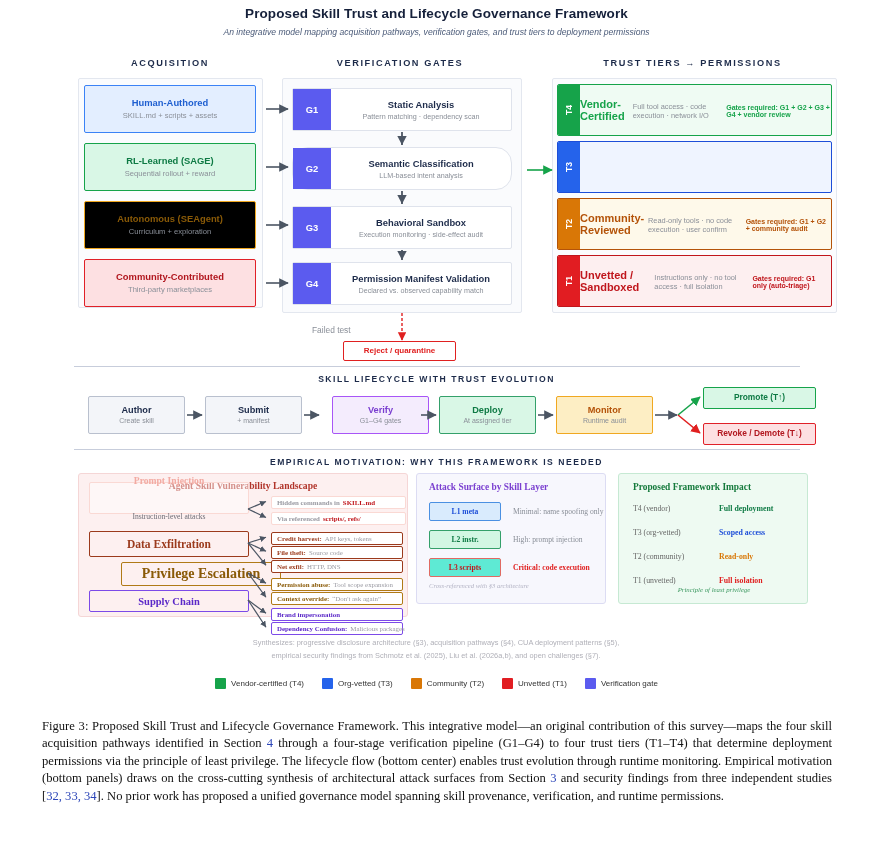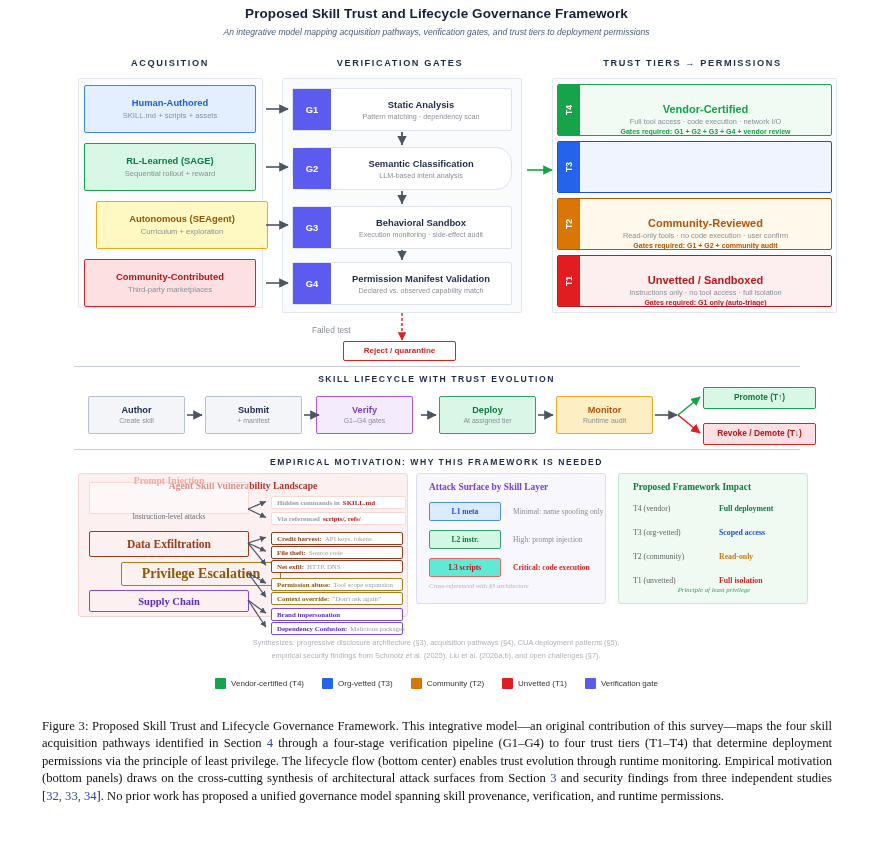--- a/index.html
+++ b/index.html
@@ -52,21 +52,21 @@
   .gate .gr .s{font-size:7.2px;color:#8a8f98;margin-top:2px;}
 
   
   .tier-panel{position:absolute;left:552px;top:78px;width:285px;height:235px;
     background:#fbfcfe;border:1px solid #e3e7ef;box-sizing:border-box;border-radius:2px;}
   .tier{position:absolute;left:557px;width:275px;height:52px;display:flex;
     box-sizing:border-box;border-radius:2px;overflow:hidden;}
   .tier .tl{width:22px;flex:none;display:flex;align-items:center;justify-content:center;}
   .tier .tl span{color:#fff;font-weight:bold;font-size:8.6px;
     transform:rotate(-90deg);white-space:nowrap;}
-  .tier .tr{flex:1;display:flex;flex-direction:column;align-items:center;justify-content:flex-end;}
+  .tier .tr{flex:1;display:flex;flex-direction:row;align-items:center;justify-content:flex-start;}
   .tier .tr .t{font-size:11px;font-weight:bold;}
   .tier .tr .s{font-size:7.4px;color:#8a8f98;margin-top:2px;}
   .tier .tr .g{font-size:7px;font-weight:bold;margin-top:2px;}
 
   
   .lc{height:38px;}
   .lc .t{font-size:9.2px;}
   .lc .s{font-size:7px;margin-top:2px;}
   .lcend{height:22px;align-items:center;justify-content:center;}
   .lcend .t{font-size:8.4px;}
@@ -138,21 +138,21 @@
 
   <div id="acq-boxes">
       <div class="box acq" style="top: 85px; background: rgb(227, 238, 255); border: 1px solid rgb(59, 130, 246);">
         <div class="t" style="color: rgb(31, 95, 208);">Human-Authored</div>
         <div class="s">SKILL.md + scripts + assets</div>
       </div>
       <div class="box acq" style="top: 143px; background: rgb(217, 247, 230); border: 1px solid rgb(22, 163, 74);">
         <div class="t" style="color: rgb(14, 122, 68);">RL-Learned (SAGE)</div>
         <div class="s">Sequential rollout + reward</div>
       </div>
-      <div class="box acq" style="top: 201px; background: #fef9c3; border: 1px solid rgb(240, 168, 33); margin-left: 12px;">
+      <div class="box acq" style="top: 201px; background: #000000; border: 1px solid rgb(240, 168, 33);">
         <div class="t" style="color: rgb(138, 90, 7);">Autonomous (SEAgent)</div>
         <div class="s">Curriculum + exploration</div>
       </div>
       <div class="box acq" style="top: 259px; background: rgb(253, 224, 226); border: 1px solid rgb(224, 32, 40);">
         <div class="t" style="color: rgb(177, 22, 30);">Community-Contributed</div>
         <div class="s">Third-party marketplaces</div>
       </div>
     </div>
   <div id="gate-boxes">
       <div class="gate" style="top: 88px;">
@@ -231,21 +231,21 @@
   <div class="band" id="band-life">SKILL LIFECYCLE WITH TRUST EVOLUTION</div>
   <div id="lc-boxes">
       <div class="box lc" style="left: 88px; top: 396px; width: 97px; background: rgb(243, 245, 249); border: 1px solid rgb(185, 192, 206);">
         <div class="t" style="color: rgb(29, 43, 74);">Author</div>
         <div class="s">Create skill</div>
       </div>
       <div class="box lc" style="left: 205px; top: 396px; width: 97px; background: rgb(243, 245, 249); border: 1px solid rgb(185, 192, 206);">
         <div class="t" style="color: rgb(29, 43, 74);">Submit</div>
         <div class="s">+ manifest</div>
       </div>
-      <div class="box lc" style="left: 316px; top: 396px; width: 97px; background: rgb(244, 236, 253); border: 1px solid rgb(168, 85, 247);">
+      <div class="box lc" style="left: 332px; top: 396px; width: 97px; background: rgb(244, 236, 253); border: 1px solid rgb(168, 85, 247);">
         <div class="t" style="color: rgb(122, 63, 208);">Verify</div>
         <div class="s">G1–G4 gates</div>
       </div>
       <div class="box lc" style="left: 439px; top: 396px; width: 97px; background: rgb(217, 247, 230); border: 1px solid rgb(52, 160, 106);">
         <div class="t" style="color: rgb(14, 122, 68);">Deploy</div>
         <div class="s">At assigned tier</div>
       </div>
       <div class="box lc" style="left: 556px; top: 396px; width: 97px; background: rgb(253, 238, 196); border: 1px solid rgb(240, 168, 33);">
         <div class="t" style="color: rgb(180, 83, 9);">Monitor</div>
         <div class="s">Runtime audit</div>

